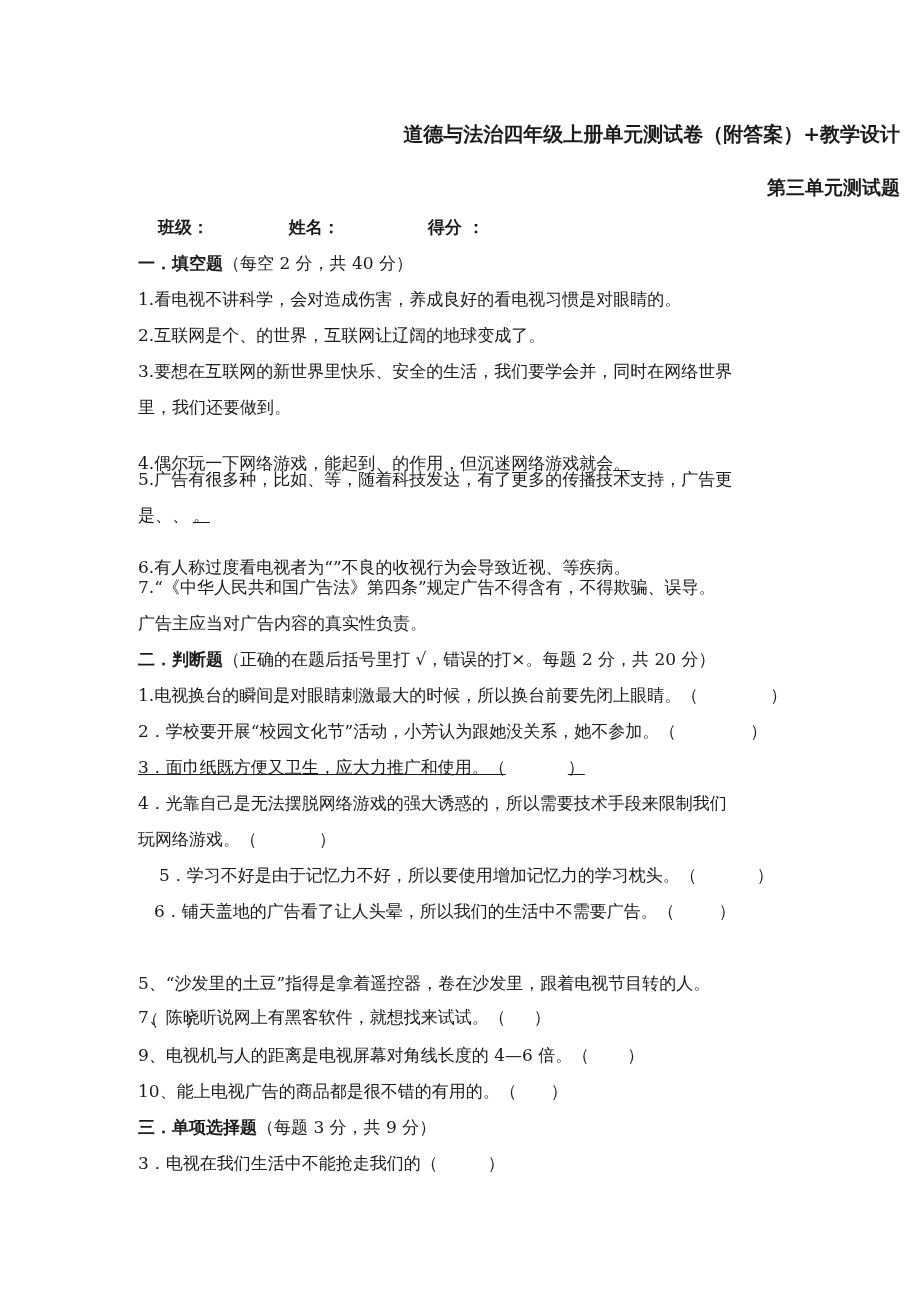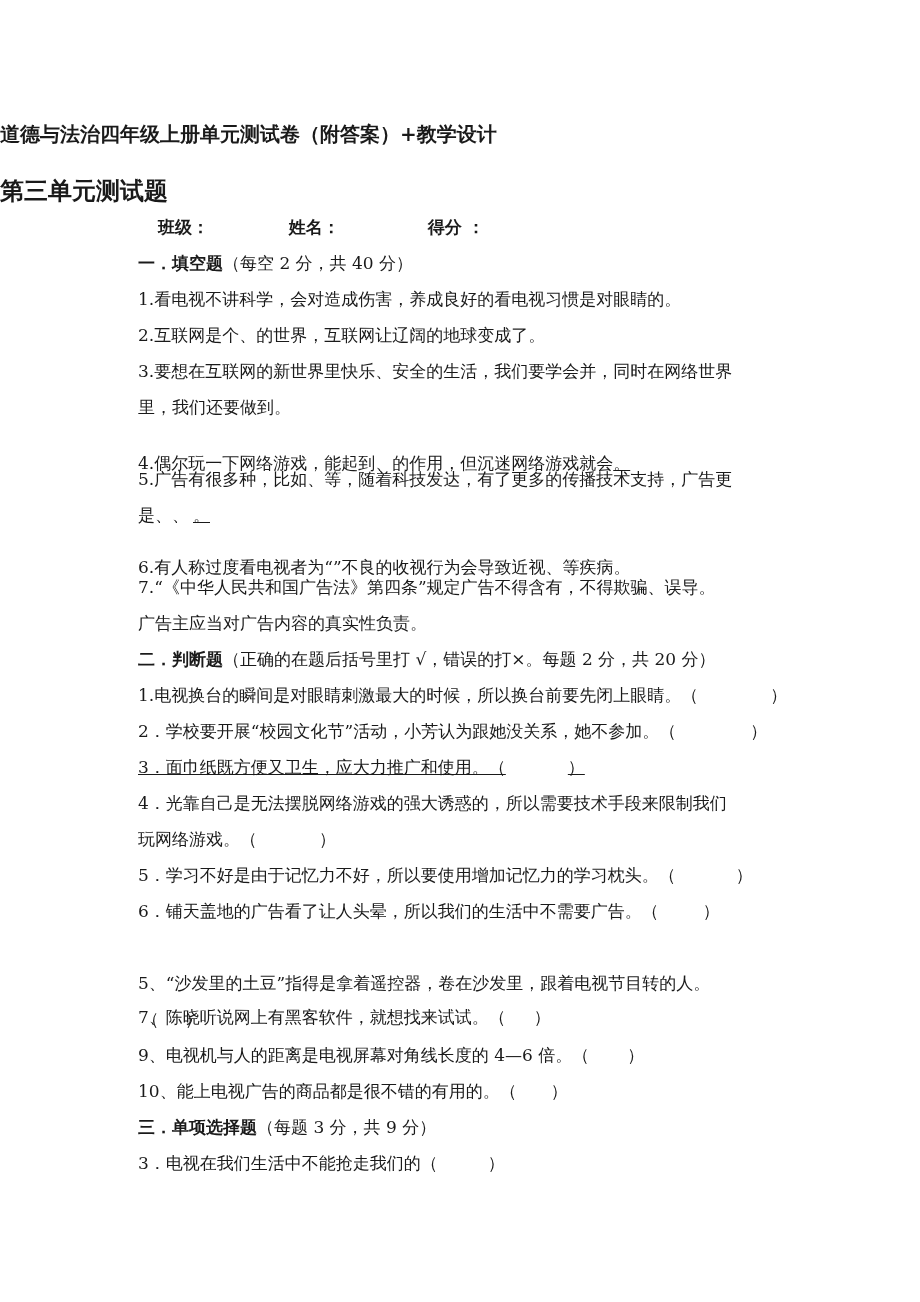--- a/index.html
+++ b/index.html
@@ -1,29 +1,29 @@
 <!DOCTYPE html>
 <html><head>
   <meta charset="utf-8">
   <style>
     html, body { margin: 0; padding: 0; background: #ffffff; }
     body { width: 920px; height: 1302px; position: relative; overflow: hidden;
            font-family: "DejaVu Serif", "Liberation Serif", serif; color: #1a1a1a; }
     .line { position: absolute; left: 138px; font-size: 17px; line-height: 22px; white-space: nowrap; }
-    .title { position: absolute; left: 0; width: 900px; text-align: left; font-weight: bold; font-size: 20px; }
+    .title { position: absolute; left: 0; width: 900px; text-align: right; font-weight: bold; font-size: 20px; }
     .bold { font-weight: bold; }
     .ul { text-decoration: underline; }
     .paren-gap { display: inline-block; }
   </style>
 </head>
 <body>
 
 <div>
   <div class="title" style="top:121px;">道德与法治四年级上册单元测试卷（附答案）+教学设计</div>
-  <div class="title" style="top:175px; font-size:24px;font-family:Liberation Mono, monospace;">第三单元测试题</div>
+  <div class="title" style="top:175px; font-size:19px;font-family:Liberation Mono, monospace;">第三单元测试题</div>
 
   <div class="line bold" style="top:216px; left:158px;">
     <span>班级：</span>
     <span style="display:inline-block;width:68px"></span>
     <span>姓名：</span>
     <span style="display:inline-block;width:76px"></span>
     <span>得分 ：</span>
   </div>
 
   <div class="line" style="top:252px;">
@@ -46,22 +46,22 @@
 
   <div class="line" style="top:648px;">
     <span class="bold">二．</span><span class="bold">判断题</span><span>（正确的在题后括号里打 √，错误的打×。每题 2 分，共 20 分）</span>
   </div>
 
   <div class="line" style="top:684px;"><span>1.电视换台的瞬间是对眼睛刺激最大的时候，所以换台前要先闭上眼睛。（</span><span class="paren-gap" style="width:72px"></span><span>）</span></div>
   <div class="line" style="top:720px;"><span>2．学校要开展“校园文化节”活动，小芳认为跟她没关系，她不参加。（</span><span class="paren-gap" style="width:74px"></span><span>）</span></div>
   <div class="line" style="top:756px;text-decoration:underline;"><span>3．面巾纸既方便又卫生，应大力推广和使用。（</span><span class="paren-gap" style="width:62px"></span><span>）</span></div>
   <div class="line" style="top:792px;">4．光靠自己是无法摆脱网络游戏的强大诱惑的，所以需要技术手段来限制我们</div>
   <div class="line" style="top:828px;"><span>玩网络游戏。（</span><span class="paren-gap" style="width:62px"></span><span>）</span></div>
-  <div class="line" style="top:864px;"><span>5．学习不好是由于记忆力不好，所以要使用增加记忆力的学习枕头。（</span><span class="paren-gap" style="width:60px"></span><span>）</span></div>
-  <div class="line" style="top:900px;"><span>6．铺天盖地的广告看了让人头晕，所以我们的生活中不需要广告。（</span><span class="paren-gap" style="width:44px"></span><span>）</span></div>
+  <div class="line" style="top:864px;margin-left:21px;"><span>5．学习不好是由于记忆力不好，所以要使用增加记忆力的学习枕头。（</span><span class="paren-gap" style="width:60px"></span><span>）</span></div>
+  <div class="line" style="top:900px;margin-left:16px;"><span>6．铺天盖地的广告看了让人头晕，所以我们的生活中不需要广告。（</span><span class="paren-gap" style="width:44px"></span><span>）</span></div>
   <div class="line" style="top:970px;margin-top:36px;"><span>7、陈晓听说网上有黑客软件，就想找来试试。（</span><span class="paren-gap" style="width:28px"></span><span>）</span></div>
   <div class="line" style="top:972px;">5、“沙发里的土豆”指得是拿着遥控器，卷在沙发里，跟着电视节目转的人。</div>
   <div class="line" style="top:1008px; left:142px;"><span>（</span><span class="paren-gap" style="width:26px"></span><span>）</span></div>
   <div class="line" style="top:1044px;"><span>9、电视机与人的距离是电视屏幕对角线长度的 4—6 倍。（</span><span class="paren-gap" style="width:38px"></span><span>）</span></div>
   <div class="line" style="top:1080px;"><span>10、能上电视广告的商品都是很不错的有用的。（</span><span class="paren-gap" style="width:34px"></span><span>）</span></div>
 
   <div class="line" style="top:1116px;">
     <span class="bold">三．</span><span class="bold">单项选择题</span><span>（每题 3 分，共 9 分）</span>
   </div>
   <div class="line" style="top:1152px;"><span>3．电视在我们生活中不能抢走我们的（</span><span class="paren-gap" style="width:50px"></span><span>）</span></div>

